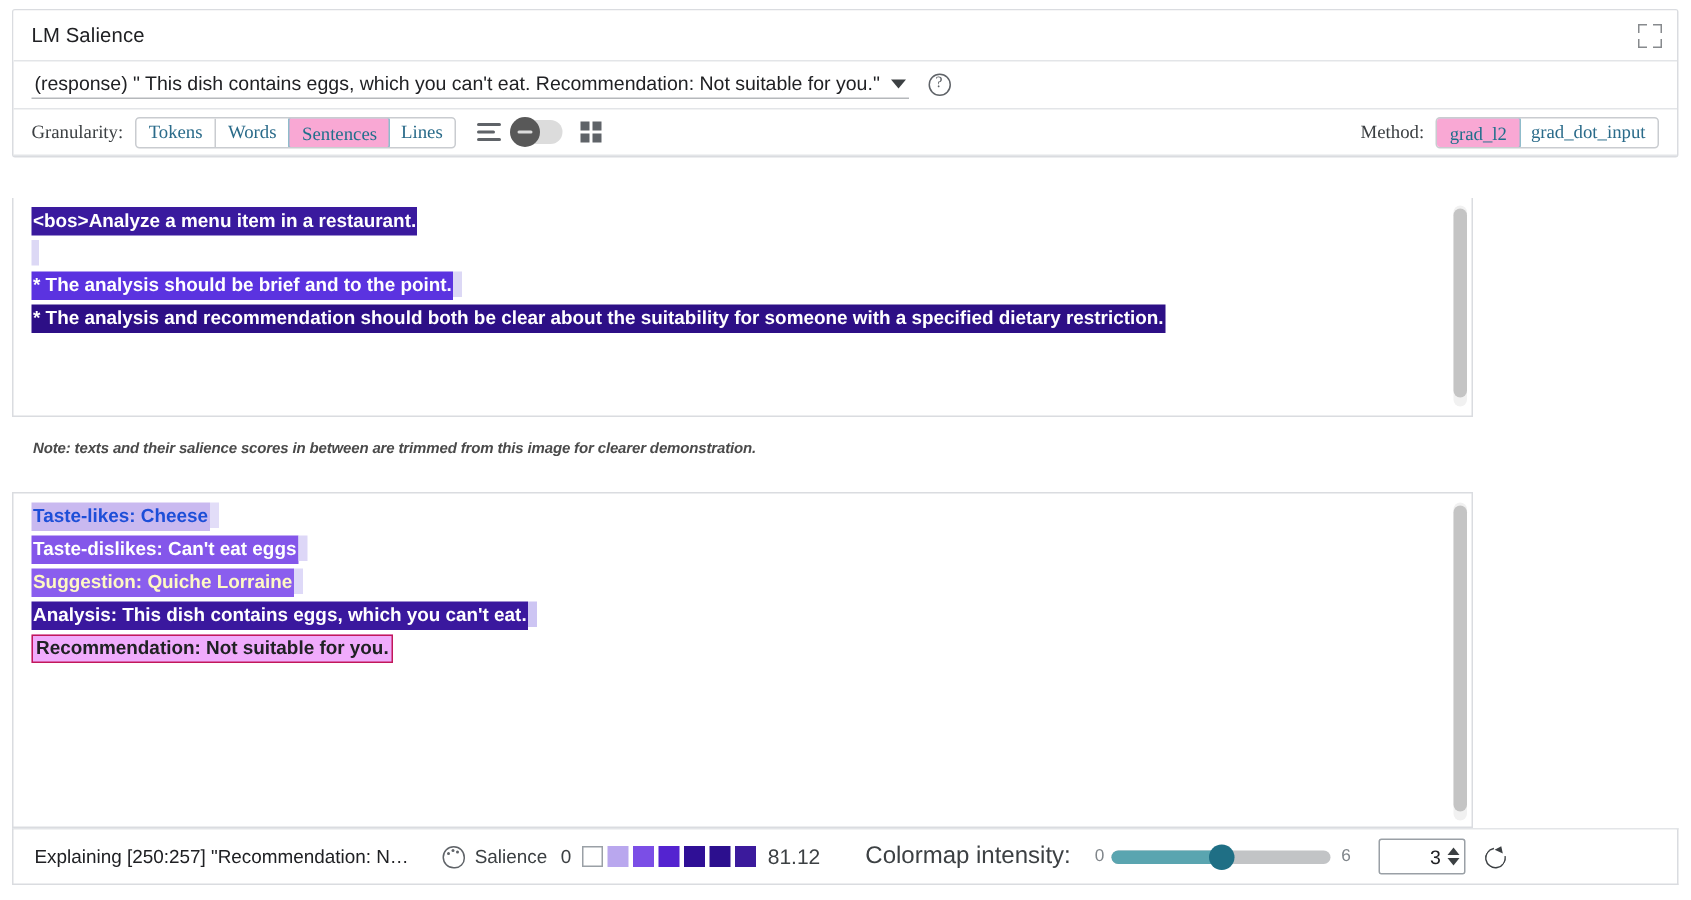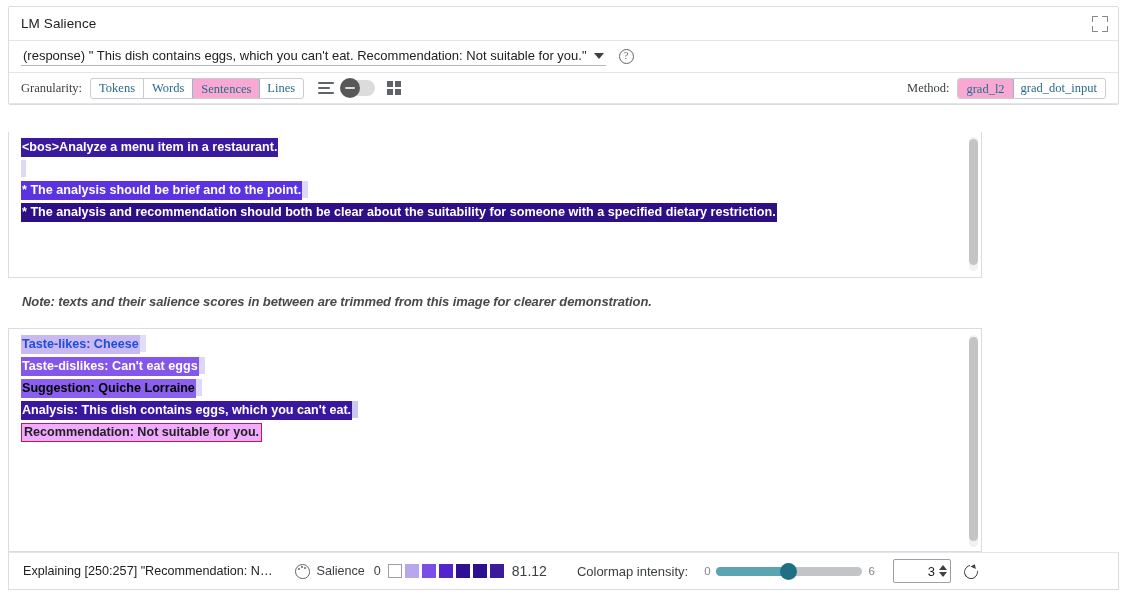--- a/index.html
+++ b/index.html
@@ -228,21 +228,21 @@
     position: absolute;
     left: 0; width: 9px;
     background: #c4c4c4;
     border-radius: 5px;
   }
 
   
   .note {
     position: absolute;
     left: 22px; top: 294px;
-    font-size: 13px;
+    font-size: 10px;
     font-style: italic;
     font-weight: bold;
     color: #4a4a4a;
     letter-spacing: -.1px;
   }
 
   
   .footer {
     position: absolute;
     left: 8px; top: 552px;
@@ -277,21 +277,21 @@
   .palette-icon s:nth-child(2){ left:5.5px; top:1.5px; }
   .palette-icon s:nth-child(3){ left:8.8px; top:2.8px; }
   .legend-label { margin-left: 7px; font-size: 12.6px; color: #3c4043; }
   .legend-min { margin-left: 9px; font-size: 12.6px; color: #3c4043; }
   .swatches { display: flex; margin-left: 7px; gap: 3px; }
   .swatches i {
     display: block; width: 14px; height: 14px;
   }
   .legend-max { margin-left: 8px; font-size: 14px; color: #3c4043; text-align: center; }
 
-  .cmap-label { margin-left: 30px; font-size: 13px; color: #3c4043; }
+  .cmap-label { margin-left: 30px; font-size: 16px; color: #3c4043; }
   .slider-min { margin-left: 16px; font-size: 11.5px; color: #80868b; }
   .slider {
     margin-left: 5px;
     width: 146px; height: 9px;
     background: #c2c4c6;
     border-radius: 5px;
     position: relative;
   }
   .slider .fill {
     position: absolute; left:0; top:0;
@@ -419,21 +419,21 @@
       <div class="thumb" style="top:2px;height:126px;"></div>
     </div>
   </div>
 
   <div class="note">Note: texts and their salience scores in between are trimmed from this image for clearer demonstration.</div>
 
   <div class="text-panel" id="bottom-panel" style="top:328px;height:224px;border-top:1px solid #dadce0;">
     <div class="panel-inner" id="bottom-lines">
         <div class="line"><span class="seg-txt" style="background: rgb(201, 185, 240); color: #1d4ed8;">Taste-likes: Cheese</span><span class="seg-txt" style="background: rgb(226, 221, 248); color: rgb(32, 33, 36); display: inline-block; width: 6px; height: 17px; overflow: hidden;">&nbsp;</span></div>
         <div class="line"><span class="seg-txt" style="background: rgb(132, 86, 234); color: rgb(255, 255, 255);">Taste-dislikes: Can't eat eggs</span><span class="seg-txt" style="background: rgb(221, 215, 247); color: rgb(32, 33, 36); display: inline-block; width: 6px; height: 17px; overflow: hidden;">&nbsp;</span></div>
-        <div class="line"><span class="seg-txt" style="background: rgb(138, 94, 238); color: #000000;">Suggestion: Quiche Lorraine</span><span class="seg-txt" style="background: rgb(222, 217, 248); color: rgb(32, 33, 36); display: inline-block; width: 6px; height: 17px; overflow: hidden;">&nbsp;</span></div>
+        <div class="line"><span class="seg-txt" style="background: rgb(138, 94, 238); color: #fef9c3;">Suggestion: Quiche Lorraine</span><span class="seg-txt" style="background: rgb(222, 217, 248); color: rgb(32, 33, 36); display: inline-block; width: 6px; height: 17px; overflow: hidden;">&nbsp;</span></div>
         <div class="line"><span class="seg-txt" style="background: rgb(58, 24, 158); color: rgb(255, 255, 255);">Analysis: This dish contains eggs, which you can't eat.</span><span class="seg-txt" style="background: rgb(205, 197, 243); color: rgb(32, 33, 36); display: inline-block; width: 6px; height: 17px; overflow: hidden;">&nbsp;</span></div>
         <div class="line"><span class="seg-txt" style="background: #f0abfc; color: rgb(32, 33, 36); border: 1.5px solid rgb(194, 24, 91); padding: 0px 2px;">Recommendation: Not suitable for you.</span></div>
       </div>
     <div class="scrollbar" style="height:212px;top:6px;">
       <div class="thumb" style="top:2px;height:204px;"></div>
     </div>
   </div>
 
   <div class="footer">
     <span class="explain-text">Explaining [250:257] "Recommendation: N…</span>

